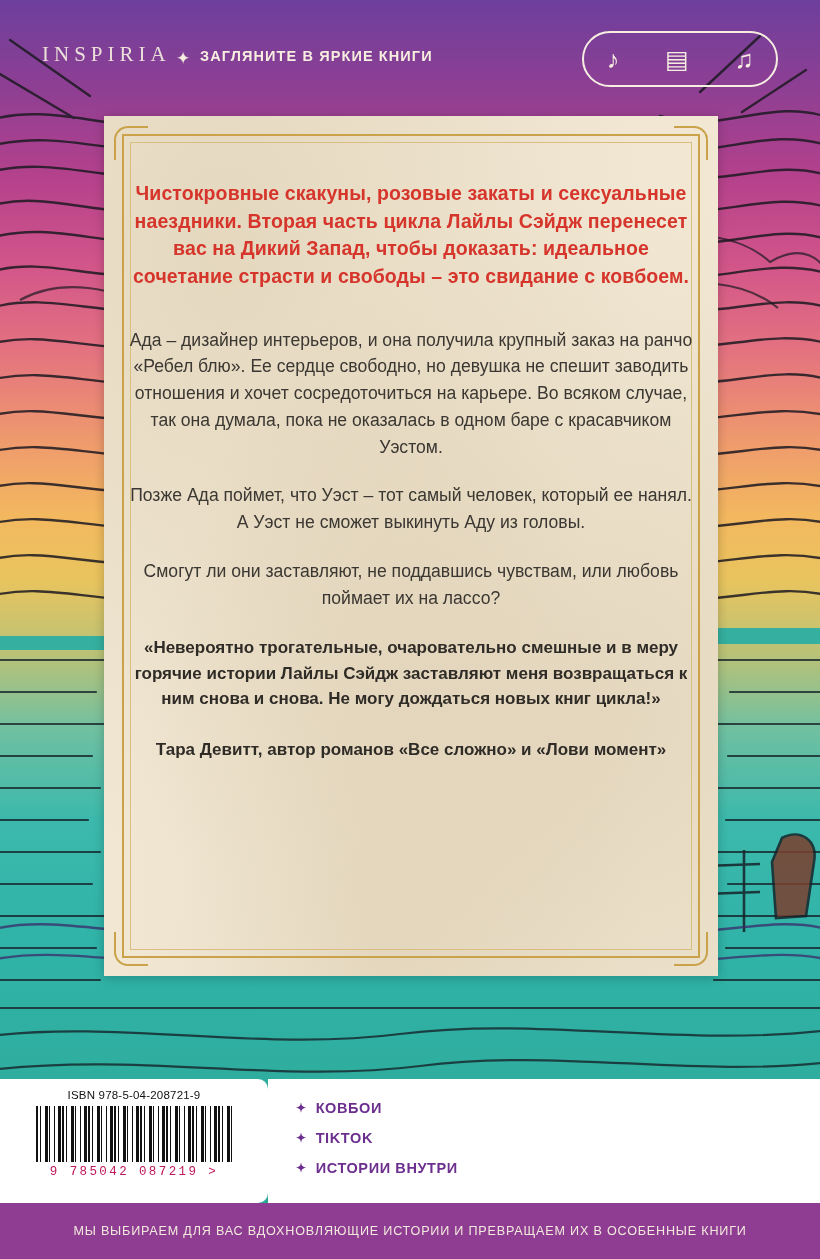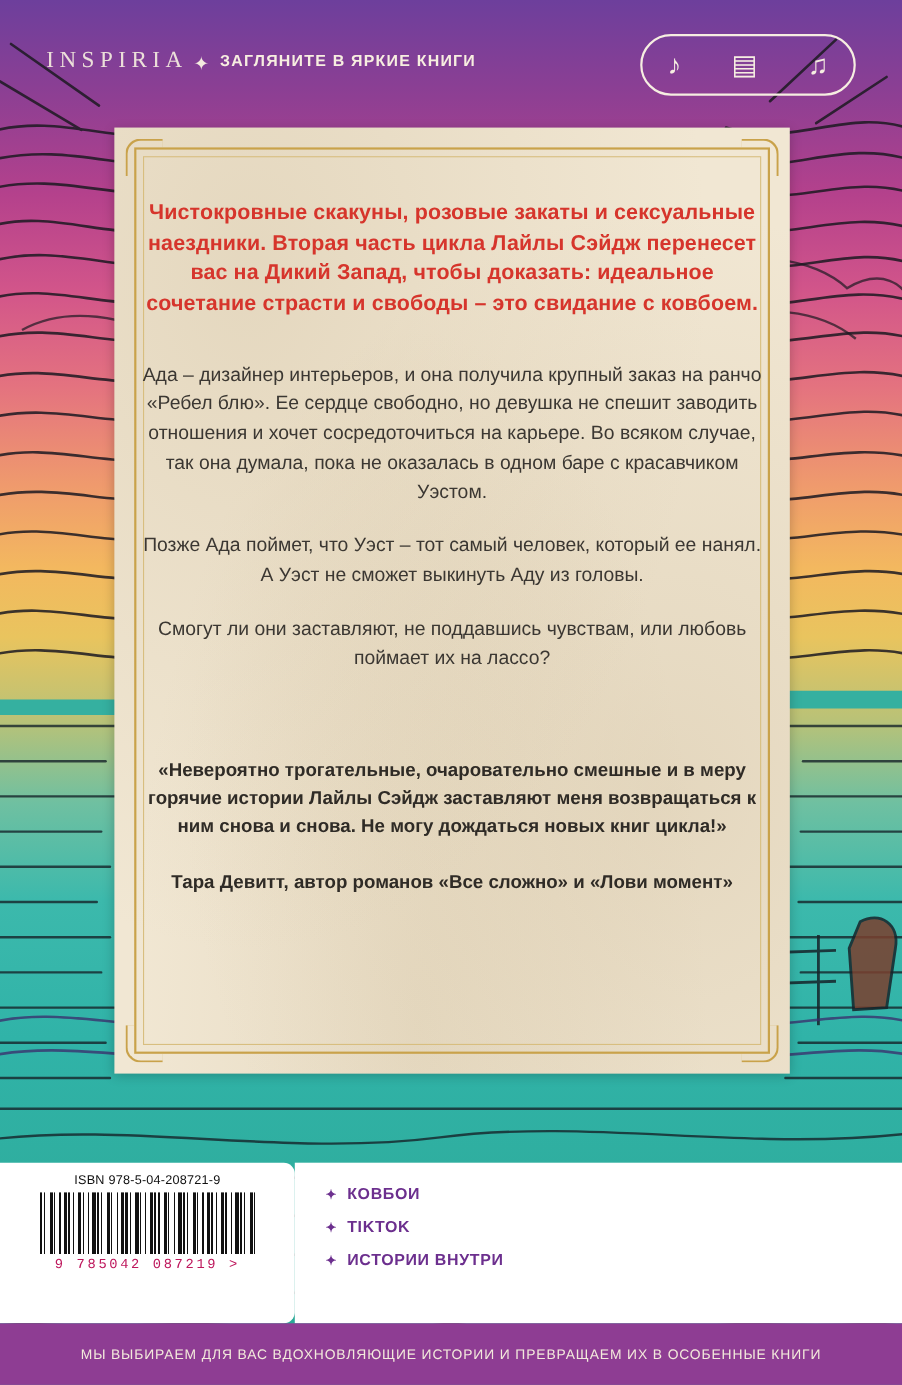--- a/index.html
+++ b/index.html
@@ -146,39 +146,39 @@
   }
   .blurb {
     margin-top: 36px;
     color: #3b3732;
     font-size: 17.6px;
     line-height: 1.52;
   }
   .blurb p + p { margin-top: 22px; }
 
   .quote {
-    margin-top: 76px;
+    margin-top: 24px;
     color: #2f2b26;
     font-size: 17px;
     font-weight: bold;
     line-height: 1.48;
   }
   .quote-author {
     margin-top: 26px;
     color: #2f2b26;
     font-size: 17px;
     font-weight: bold;
     line-height: 1.48;
   }
 
   
   .bottom-band {
     position: absolute;
     left: 0; right: 0; bottom: 56px;
-    height: 146px;
+    height: 124px;
     display: flex;
   }
   .isbn-box {
     width: 268px;
     background: #ffffff;
     border-radius: 0 10px 10px 0;
     padding: 10px 0 8px 0;
     text-align: center;
   }
   .isbn-text {

